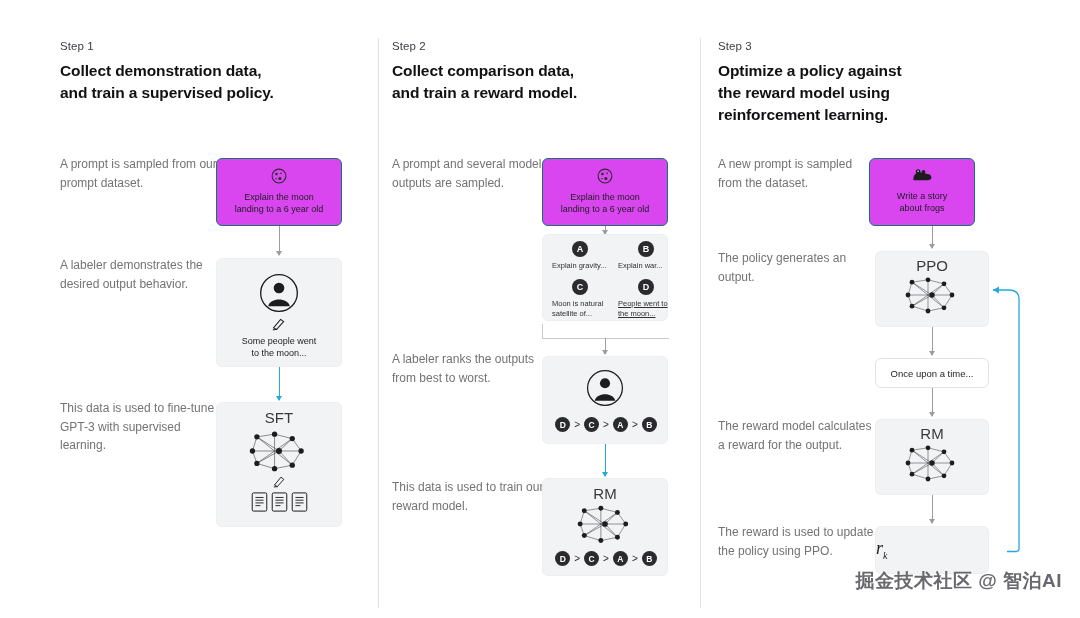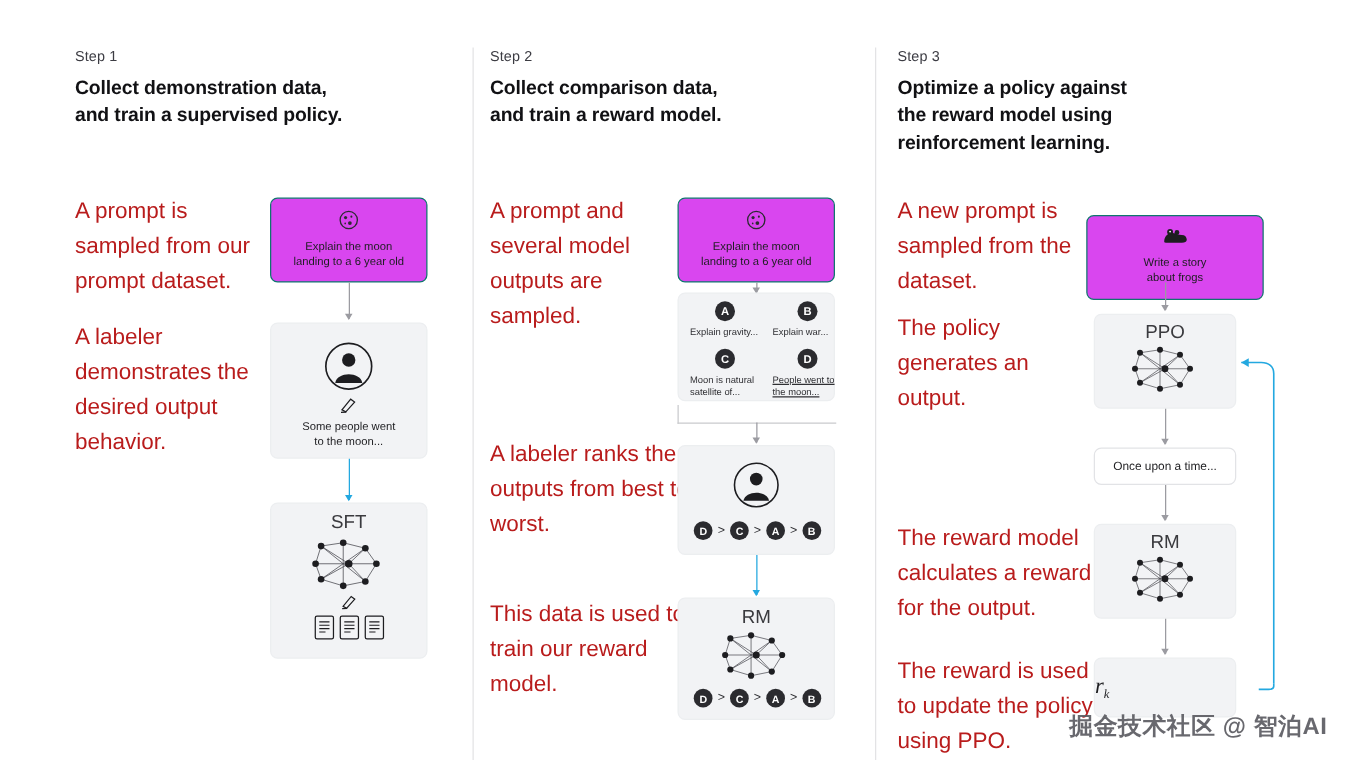--- a/index.html
+++ b/index.html
@@ -50,23 +50,23 @@
     font-size: 15.5px;
     font-weight: bold;
     line-height: 1.42;
     margin: 0;
     color: #111114;
     letter-spacing: -0.1px;
   }
 
   .body-text {
     position: absolute;
-    font-size: 18px;
+    font-size: 12px;
     line-height: 1.55;
-    color: #b91c1c;
+    color: #737373;
     width: 160px;
   }
 
   
   .card {
     position: absolute;
     border-radius: 6px;
     box-sizing: border-box;
   }
   .card-blue {
@@ -201,20 +201,24 @@
 and train a supervised policy.</div>
   </div>
 
   <div class="body-text" style="left:60px; top:155px;">A prompt is
 sampled from our
 prompt dataset.</div>
   <div class="body-text" style="left:60px; top:256px;">A labeler
 demonstrates the
 desired output
 behavior.</div>
+  <div class="body-text" style="left:60px; top:399px;">This data is used
+to fine-tune GPT-3
+with supervised
+learning.</div>
 
   <div class="card card-blue" style="left:216px; top:158px; width:126px; height:68px;">
     <div style="display:flex; justify-content:center; padding-top:8px;">
       <svg width="18" height="18" viewBox="0 0 24 24">
         <circle cx="12" cy="12" r="9.2" fill="none" stroke="#2b2b2f" stroke-width="1.4"></circle>
         <circle cx="8.6" cy="9.4" r="1.7" fill="#2b2b2f"></circle>
         <circle cx="14.8" cy="8.4" r="1.1" fill="#2b2b2f"></circle>
         <circle cx="13.2" cy="15.2" r="2" fill="#2b2b2f"></circle>
         <circle cx="8.2" cy="15.6" r="0.9" fill="#2b2b2f"></circle>
       </svg>
@@ -405,21 +409,21 @@
 an output.</div>
   <div class="body-text" style="left:718px; top:417px;">The reward model
 calculates a
 reward for
 the output.</div>
   <div class="body-text" style="left:718px; top:523px;">The reward is
 used to update
 the policy
 using PPO.</div>
 
-  <div class="card card-blue" style="left:869px; top:172px; width:142px; height:68px;">
+  <div class="card card-blue" style="left:869px; top:158px; width:106px; height:68px;">
     <div style="display:flex; justify-content:center; padding-top:9px;">
       <svg width="22" height="15" viewBox="0 0 28 18">
         <path d="M3 14 C3 8 7 5 11 5 C15 5 17 7 21 7 C24 7 26 9 26 12 C26 14 24 15 21 15 L6 15 C4 15 3 15 3 14 Z" fill="#1d1d20"></path>
         <circle cx="9" cy="4" r="3" fill="#1d1d20"></circle>
         <circle cx="16" cy="4.5" r="2.4" fill="#1d1d20"></circle>
         <circle cx="9" cy="3.6" r="0.9" fill="#fff"></circle>
       </svg>
     </div>
     <div class="card-caption" style="white-space:pre-line; margin-top:7px;">Write a story
 about frogs</div>

